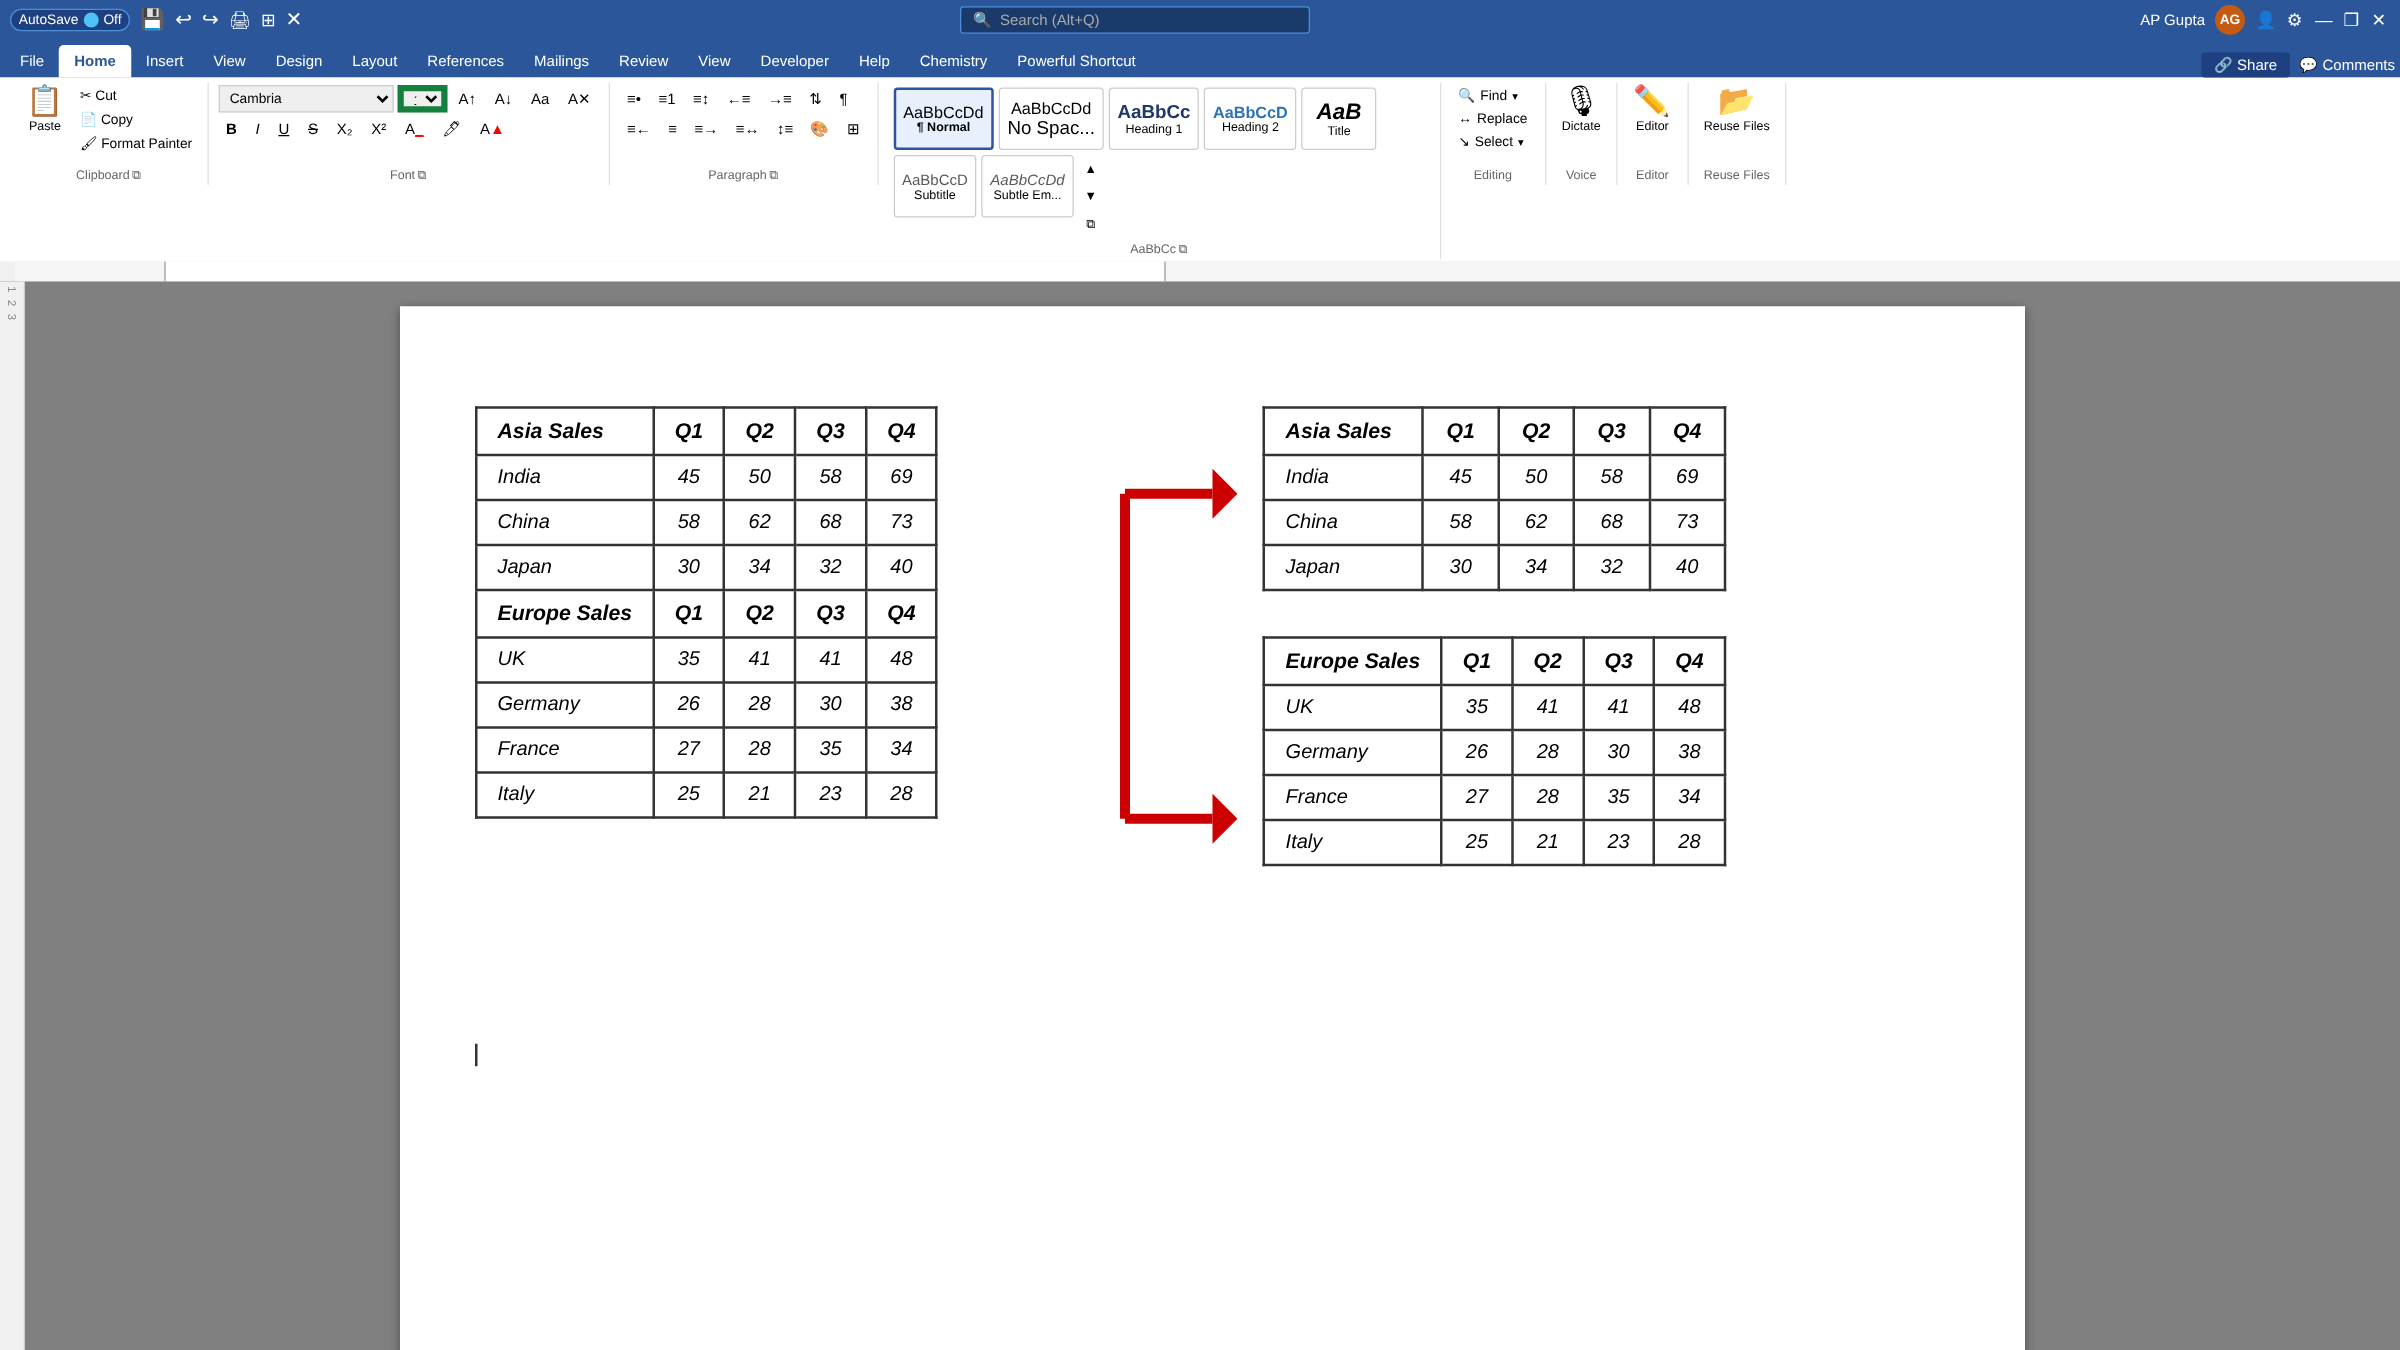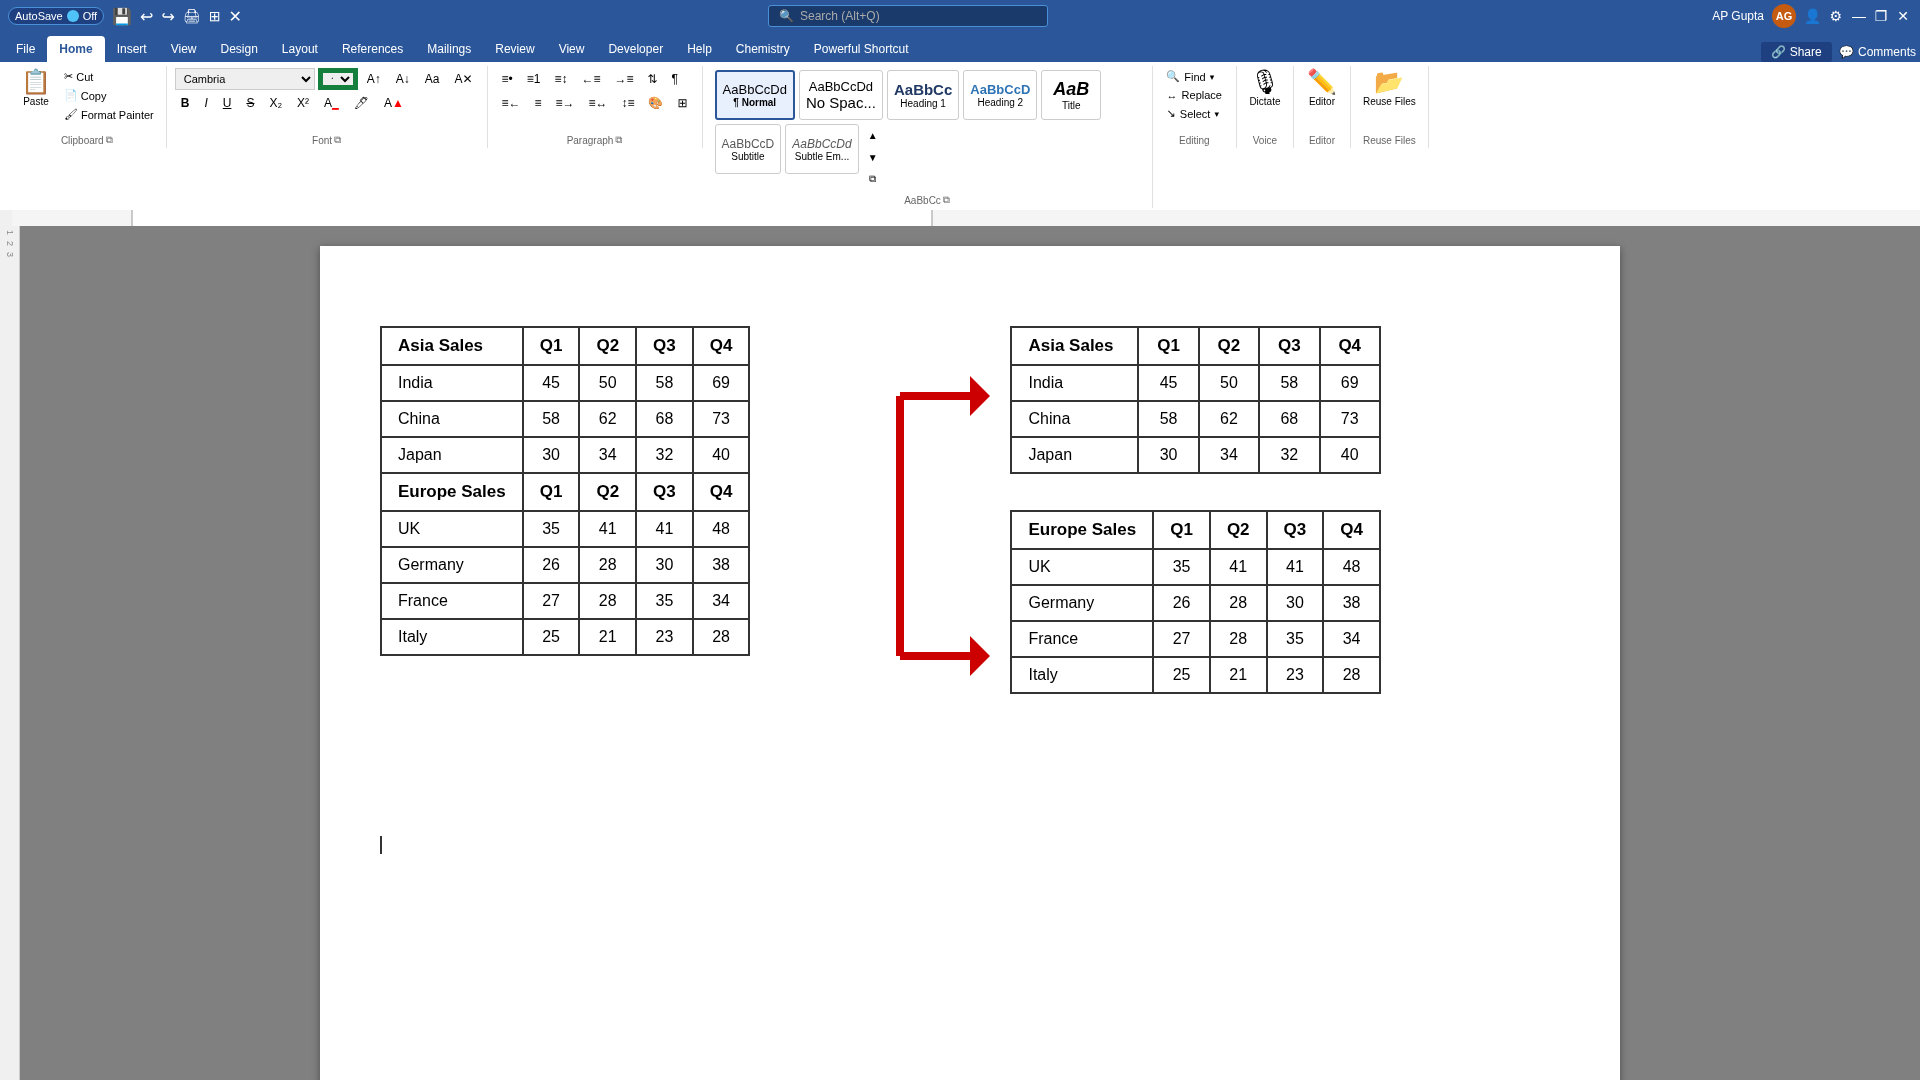--- a/index.html
+++ b/index.html
@@ -169,20 +169,21 @@
       width: 1300px;
       min-height: 800px;
       box-shadow: 0 2px 8px rgba(0,0,0,0.4);
       padding: 40px 60px;
       position: relative;
     }
 
     .data-table {
       border-collapse: collapse;
       font-size: 16px;
+      font-style: italic;
     }
     .data-table td, .data-table th {
       border: 2px solid #333;
       padding: 8px 16px;
       text-align: left;
     }
     .data-table .header-row td {
       font-weight: bold;
       font-size: 17px;
     }

